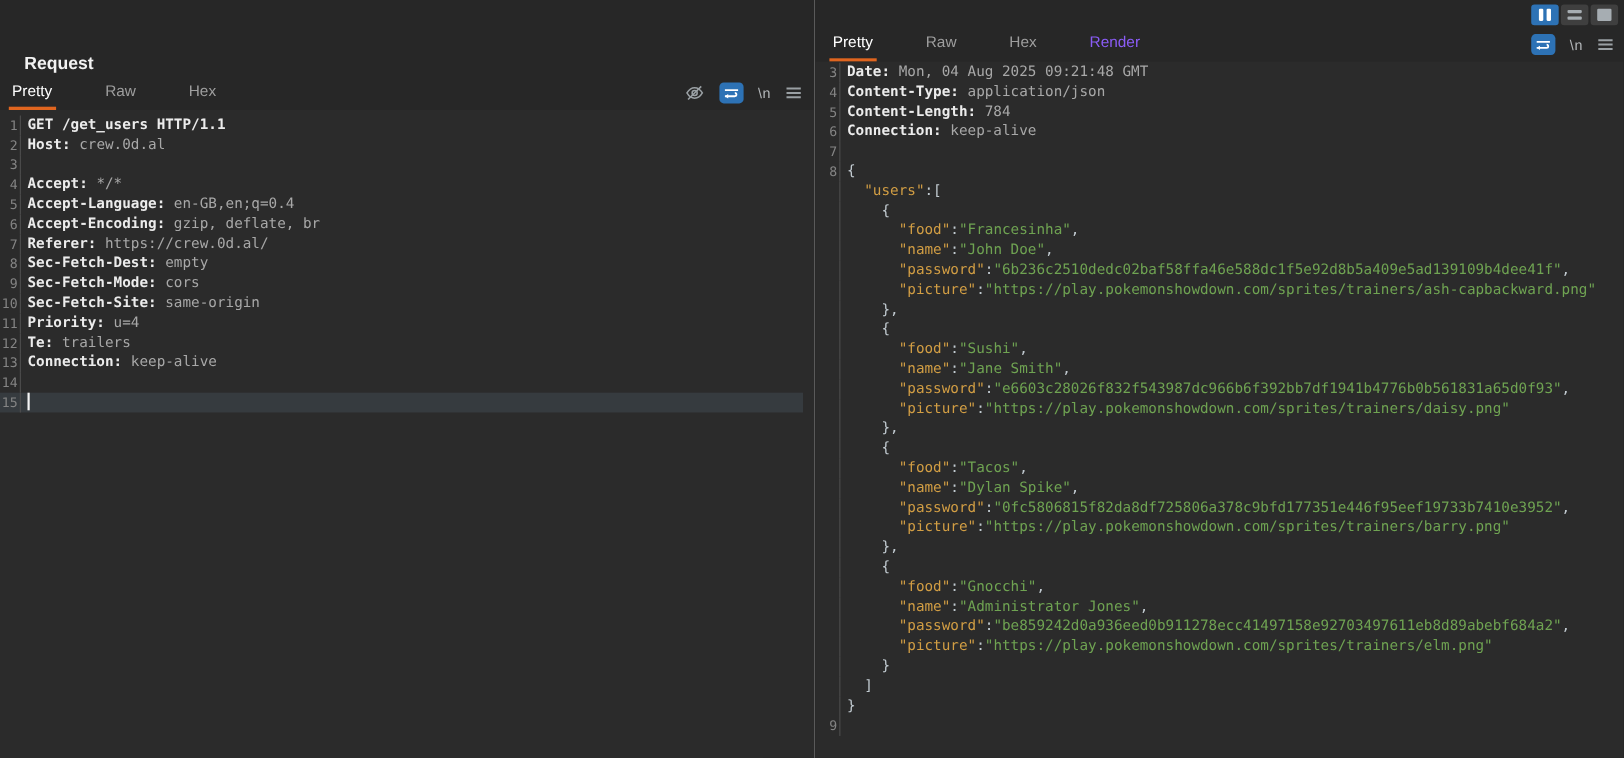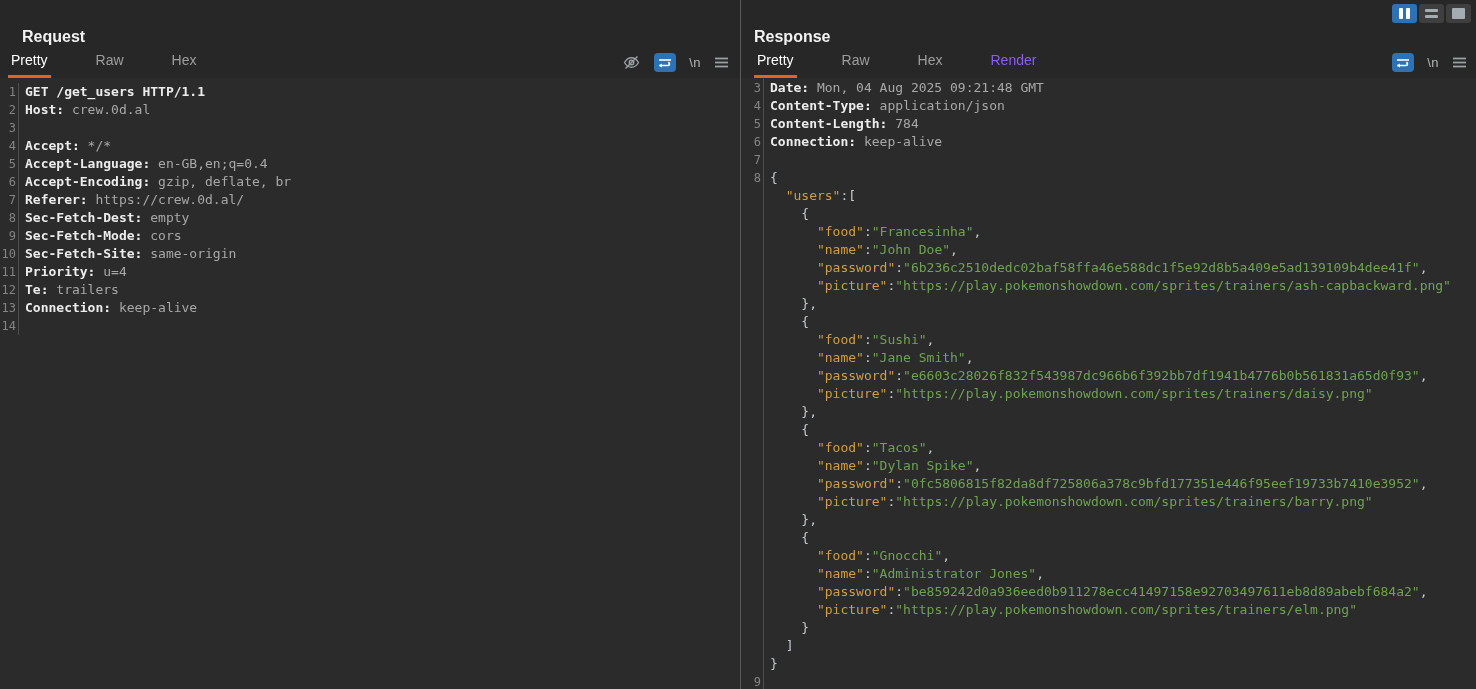--- a/index.html
+++ b/index.html
@@ -17,21 +17,21 @@
   .topstrip { height:26px; flex:none; position:relative; }
   .view-buttons { position:absolute; top:4px; right:5px; display:flex; gap:2px; }
   .vbtn { width:25px; height:19px; border-radius:3px; background:#3f3f3f;
           display:flex; align-items:center; justify-content:center; gap:3px; cursor:pointer; }
   .vbtn.active { background:#2d72b5; }
   .vbtn .colbar { width:4px; height:11px; background:#ffffff; border-radius:1px; }
   .vbtn .rowbar { width:13px; height:3px; background:#a6adb2; border-radius:1px; }
   .vbtn .rows-wrap { display:flex; flex-direction:column; gap:3px; }
   .vbtn .sq { width:13px; height:11px; background:#a6adb2; border-radius:1px; }
 
-  .panel-title { flex:none; font-size:16px; font-weight:bold; color:#f2f2f2; line-height:22px; }
+  .panel-title { flex:none; font-size:16px; font-weight:bold; color:#f2f2f2; line-height:22px;margin-top:22px; }
   .panel-request  .panel-title { padding-left:22px; }
   .panel-response .panel-title { padding-left:13px; }
 
   .tabsrow { flex:none; height:30px; display:flex; align-items:flex-end; }
   .panel-request  .tabsrow { padding-left:8px;  padding-right:11px; }
   .panel-response .tabsrow { padding-left:13px; padding-right:9px; }
   .tabs { display:flex; gap:42px; align-items:flex-end; }
   .tab { font-size:14px; color:#9e9e9e; padding:0 3px 7px 3px; cursor:pointer; border-bottom:3px solid transparent; }
   .tab.active { color:#ffffff; border-bottom-color:#e0651f; }
   .tab.disabled { color:#8b5cf6; cursor:default; }
@@ -108,20 +108,21 @@
         <div class="line"><span class="gut">5</span><span class="content"><span class="s-hdr">Accept-Language:</span><span class="s-val"> en-GB,en;q=0.4</span></span></div>
         <div class="line"><span class="gut">6</span><span class="content"><span class="s-hdr">Accept-Encoding:</span><span class="s-val"> gzip, deflate, br</span></span></div>
         <div class="line"><span class="gut">7</span><span class="content"><span class="s-hdr">Referer:</span><span class="s-val"> https://crew.0d.al/</span></span></div>
         <div class="line"><span class="gut">8</span><span class="content"><span class="s-hdr">Sec-Fetch-Dest:</span><span class="s-val"> empty</span></span></div>
         <div class="line"><span class="gut">9</span><span class="content"><span class="s-hdr">Sec-Fetch-Mode:</span><span class="s-val"> cors</span></span></div>
         <div class="line"><span class="gut">10</span><span class="content"><span class="s-hdr">Sec-Fetch-Site:</span><span class="s-val"> same-origin</span></span></div>
         <div class="line"><span class="gut">11</span><span class="content"><span class="s-hdr">Priority:</span><span class="s-val"> u=4</span></span></div>
         <div class="line"><span class="gut">12</span><span class="content"><span class="s-hdr">Te:</span><span class="s-val"> trailers</span></span></div>
         <div class="line"><span class="gut">13</span><span class="content"><span class="s-hdr">Connection:</span><span class="s-val"> keep-alive</span></span></div>
         <div class="line"><span class="gut">14</span><span class="content"></span></div>
+        <div class="line cursorline"><span class="gut">15</span><span class="content"><span class="caret"></span></span></div>
       </div>
   </section>
 
   <section class="panel panel-response">
     <div class="topstrip">
       <div class="view-buttons">
         <span class="vbtn active">
           <span class="colbar"></span>
             <span class="colbar"></span>
         </span>
@@ -129,21 +130,20 @@
           <span class="rows-wrap">
               <span class="rowbar"></span>
               <span class="rowbar"></span>
             </span>
         </span>
         <span class="vbtn">
           <span class="sq"></span>
         </span>
       </div>
     </div>
-    <div class="panel-title">Response</div>
     <div class="tabsrow">
       <div class="tabs">
           <div class="tab active">Pretty</div>
           <div class="tab">Raw</div>
           <div class="tab">Hex</div>
           <div class="tab disabled">Render</div>
         </div>
       <div class="editor-toolbar">
         <span class="tbicon wrapbtn">
           <svg width="16" height="14" viewBox="0 0 16 14" fill="none" stroke="#ffffff" stroke-width="1.6">

